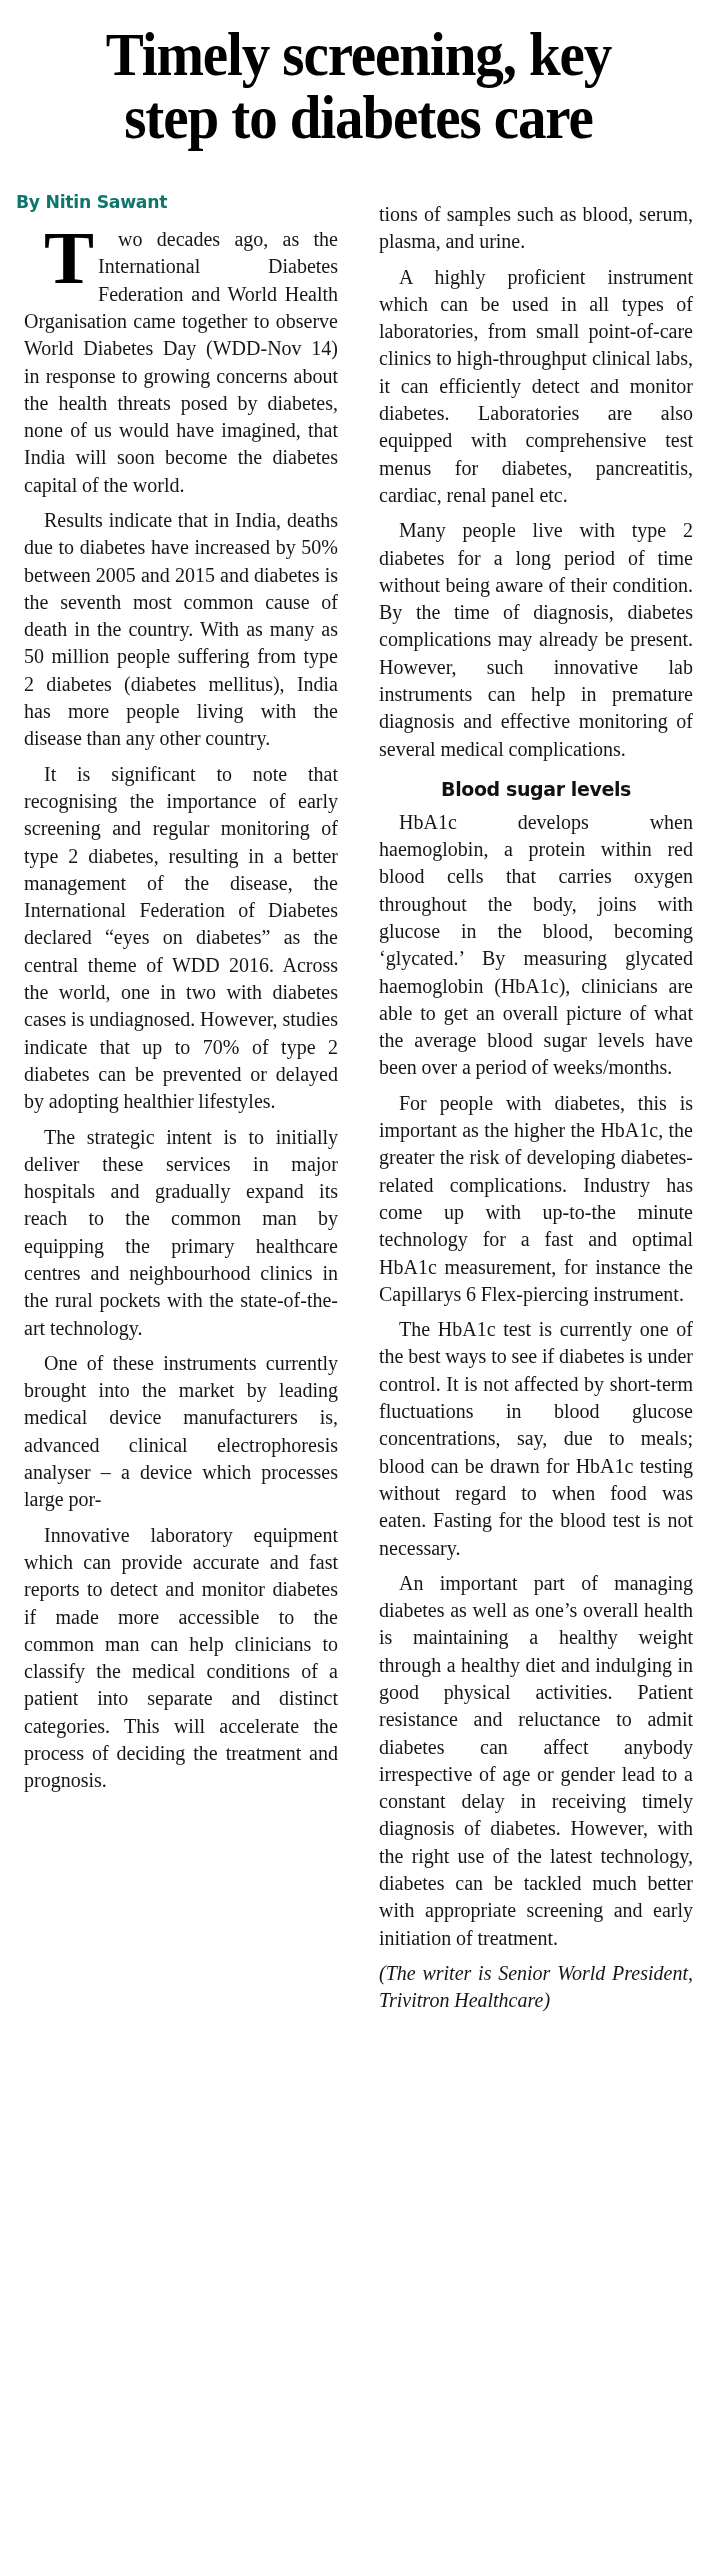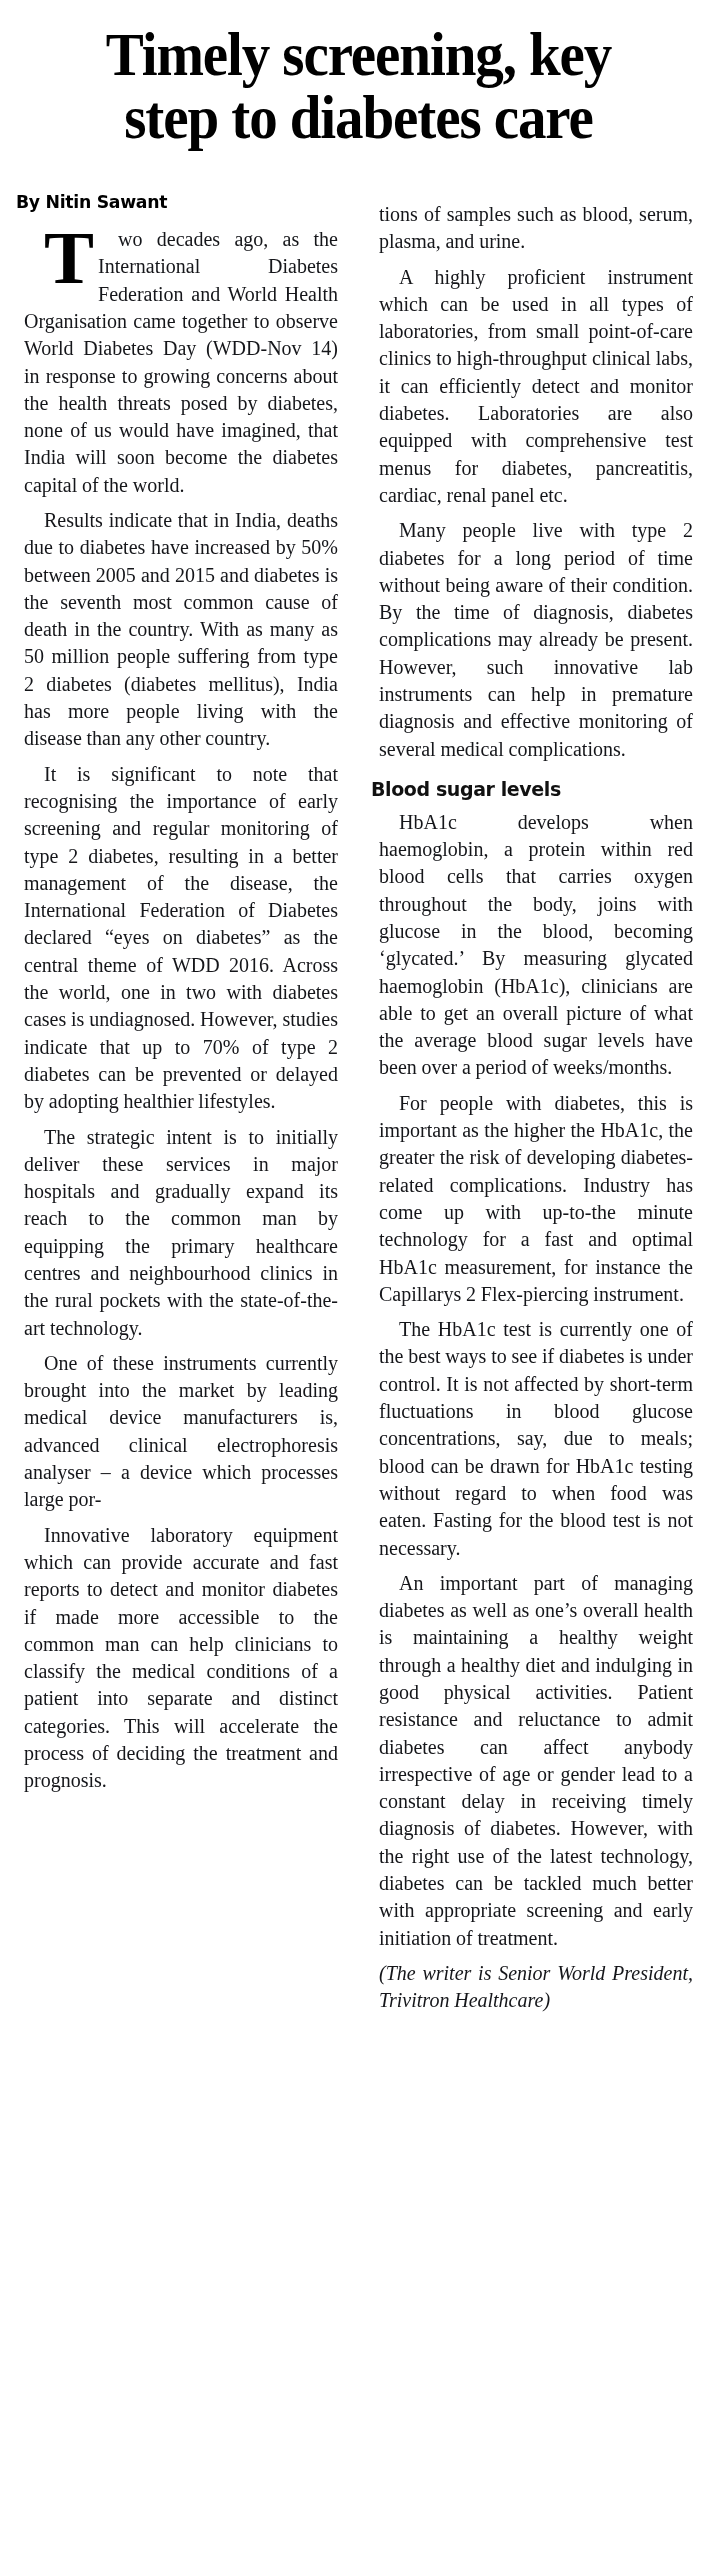--- a/index.html
+++ b/index.html
@@ -54,33 +54,34 @@
     width: 330px;
     flex: 0 0 330px;
     position: relative;
   }
 
   .byline {
     font-family: "DejaVu Sans", "Liberation Sans", sans-serif;
     font-weight: 700;
     font-size: 17.3px;
     letter-spacing: -0.3px;
-    color: #000000;
+    color: #0f766e;
     margin: 0 0 14px 0;
     line-height: 1.1;
   }
 
   .subhead {
     font-family: "DejaVu Sans", "Liberation Sans", sans-serif;
     font-weight: 700;
     font-size: 19px;
     letter-spacing: -0.4px;
     color: #111111;
     margin: 16px 0 4px 0;
     line-height: 1.15;
+    text-align: center;
   }
 
   p.body {
     margin: 8px;
     font-size: 20px;
     line-height: 1.365;
     text-align: justify;
     text-justify: inter-word;
     text-indent: 20px;
     hyphens: auto;
@@ -133,21 +134,21 @@
     </div>
 
     <div class="col">
       <p class="body no-indent">tions of samples such as blood, serum, plasma, and urine.</p>
       <p class="body">A highly proficient instrument which can be used in all types of laboratories, from small point-of-care clinics to high-throughput clinical labs, it can efficiently detect and monitor diabetes. Laboratories are also equipped with comprehensive test menus for diabetes, pancreatitis, cardiac, renal panel etc.</p>
       <p class="body">Many people live with type 2 diabetes for a long period of time without being aware of their condition. By the time of diagnosis, diabetes complications may already be present. However, such innovative lab instruments can help in premature diagnosis and effective monitoring of several medical complications.</p>
 
       <h2 class="subhead">Blood sugar levels</h2>
 
       <p class="body">HbA1c develops when haemoglobin, a protein within red blood cells that carries oxygen throughout the body, joins with glucose in the blood, becoming ‘glycated.’ By measuring glycated haemoglobin (HbA1c), clinicians are able to get an overall picture of what the average blood sugar levels have been over a period of weeks/months.</p>
-      <p class="body">For people with diabetes, this is important as the higher the HbA1c, the greater the risk of developing diabetes-related complications. Industry has come up with up-to-the minute technology for a fast and optimal HbA1c measurement, for instance the Capillarys 2 Flex-piercing instrument.</p>
+      <p class="body">For people with diabetes, this is important as the higher the HbA1c, the greater the risk of developing diabetes-related complications. Industry has come up with up-to-the minute technology for a fast and optimal HbA1c measurement, for instance the Capillarys 6 Flex-piercing instrument.</p>
       <p class="body">The HbA1c test is currently one of the best ways to see if diabetes is under control. It is not affected by short-term fluctuations in blood glucose concentrations, say, due to meals; blood can be drawn for HbA1c testing without regard to when food was eaten. Fasting for the blood test is not necessary.</p>
       <p class="body">An important part of managing diabetes as well as one’s overall health is maintaining a healthy weight through a healthy diet and indulging in good physical activities. Patient resistance and reluctance to admit diabetes can affect anybody irrespective of age or gender lead to a constant delay in receiving timely diagnosis of diabetes. However, with the right use of the latest technology, diabetes can be tackled much better with appropriate screening and early initiation of treatment.</p>
       <p class="body credit">(The writer is Senior World President, Trivitron Healthcare)</p>
     </div>
 
   </div>
 </div>
 
 
 </body></html>

